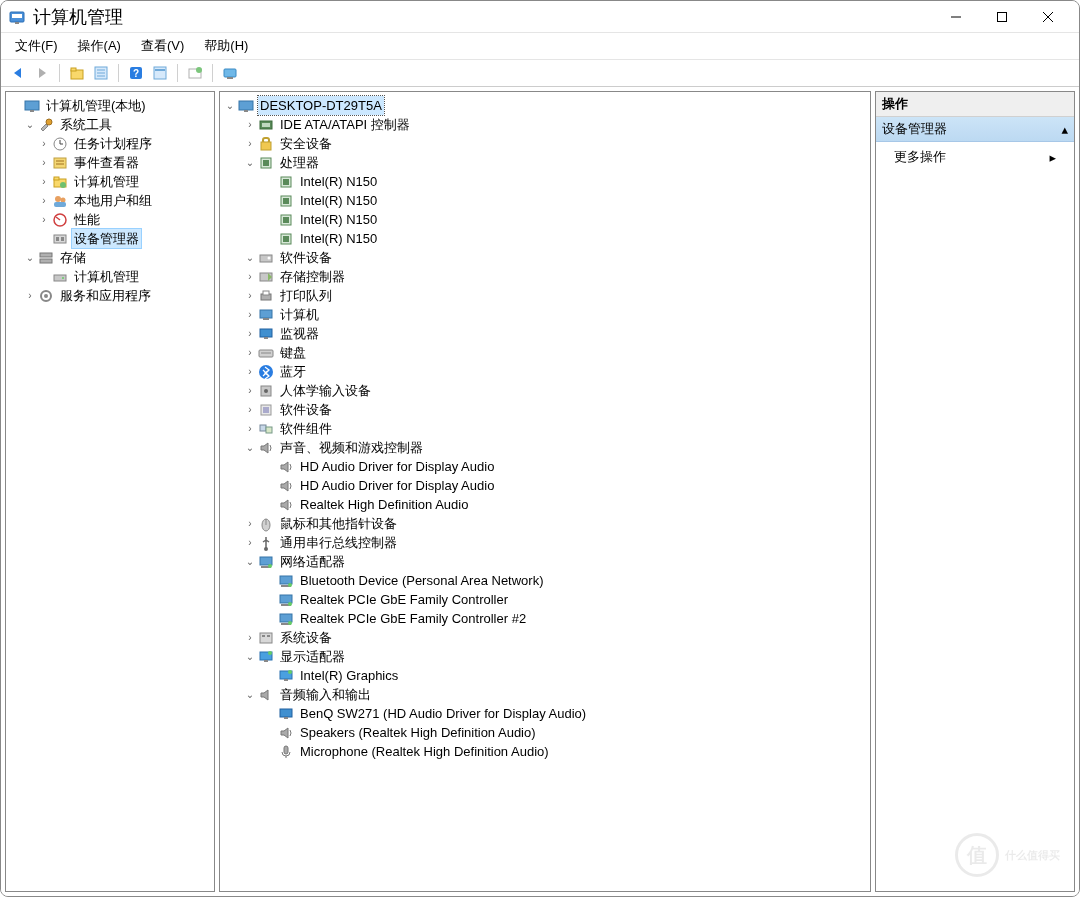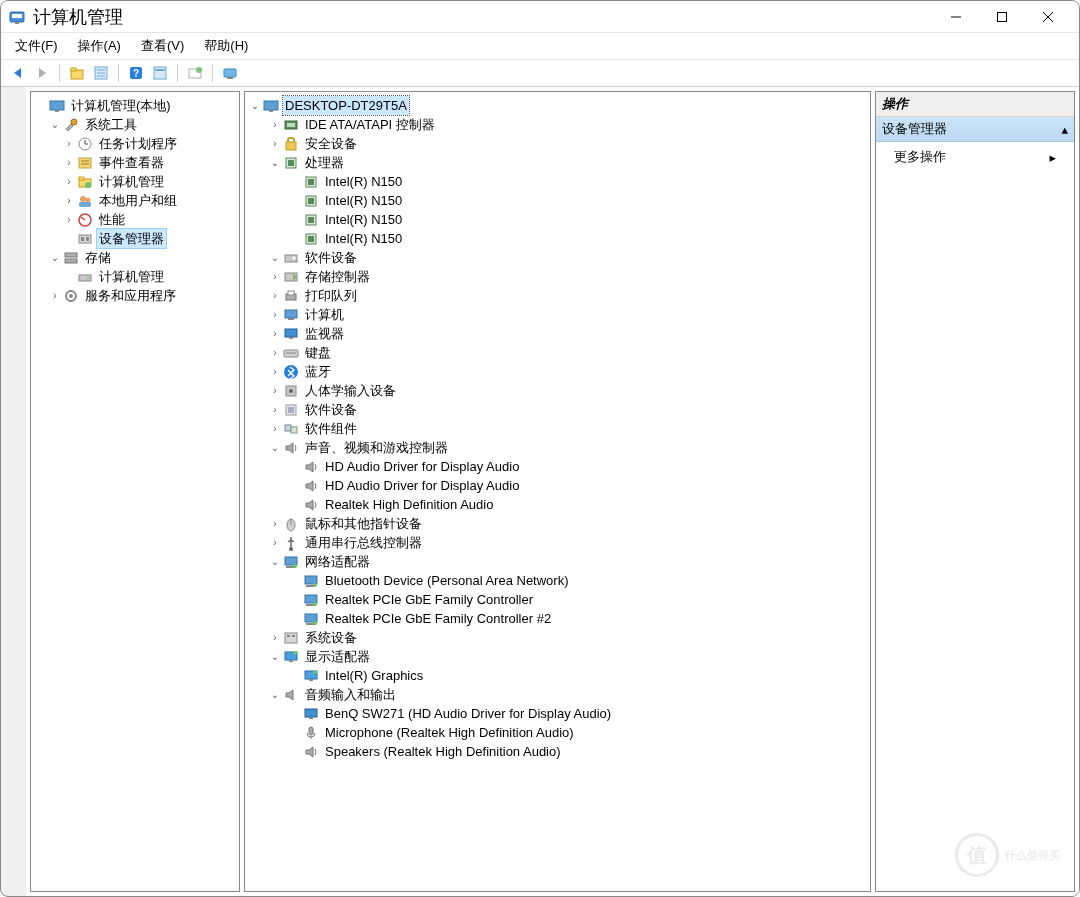--- a/index.html
+++ b/index.html
@@ -7,33 +7,33 @@
 .window { width: 1080px; height: 897px; border: 1px solid #888; display: flex; flex-direction: column; background: #f0f0f0; border-radius: 8px; overflow: hidden; }
 .titlebar { height: 32px; display: flex; align-items: center; padding: 0 8px; background: #fff; border-bottom: 1px solid #e5e5e5; }
 .titlebar .icon { width: 16px; height: 16px; margin-right: 8px; }
 .titlebar .title { flex: 1; font-size: 18px; }
 .titlebar .winbtn { width: 46px; height: 32px; display: flex; align-items: center; justify-content: center; }
 .menubar { height: 26px; display: flex; align-items: center; padding: 0 4px; background: #fff; font-size: 13px; }
 .menubar .menu { padding: 2px 10px; }
 .toolbar { height: 28px; display: flex; align-items: center; padding: 2px 6px; background: #fff; border-top: 1px solid #e5e5e5; border-bottom: 1px solid #ccc; gap: 2px; }
 .toolbar .tb { width: 22px; height: 22px; display: flex; align-items: center; justify-content: center; border: 1px solid transparent; }
 .toolbar .sep { width: 1px; height: 18px; background: #d0d0d0; margin: 0 4px; }
-.content { flex: 1; display: flex; background: #fff; padding: 4px; gap: 4px; min-height: 0; margin-left: 25px; }
+.content { flex: 1; display: flex; background: #fff; padding: 4px; gap: 4px; min-height: 0; }
 .pane { border: 1px solid #888; background: #fff; overflow: auto; }
 .pane-left { width: 210px; }
 .pane-mid { flex: 1; }
 .pane-right { width: 200px; display: flex; flex-direction: column; }
 .tree { padding: 4px 2px; font-size: 13px; line-height: 19px; white-space: nowrap; }
 .node { display: flex; align-items: center; height: 19px; padding-right: 6px; }
 .node .exp { width: 16px; height: 16px; display: flex; align-items: center; justify-content: center; color: #666; font-size: 10px; flex-shrink: 0; }
 .node .icn { width: 16px; height: 16px; margin-right: 4px; flex-shrink: 0; display: flex; align-items: center; justify-content: center; }
 .node .label { padding: 0 2px; }
 .node.selected .label { background: #cce8ff; outline: 1px solid #99d1ff; }
 .node.selected-mid .label { background: #cce8ff; outline: 1px dotted #555; }
-.pane-right .header { background: #efefef; border-bottom: 1px solid #d0d0d0; padding: 3px 6px; font-size: 13px; font-weight: bold; font-style: italic; }
+.pane-right .header { background: #efefef; border-bottom: 1px solid #d0d0d0; padding: 3px 6px; font-size: 13px; font-weight: bold; }
 .action-group { background: linear-gradient(#cce4f7,#bcd9f2); padding: 3px 6px; display: flex; align-items: center; justify-content: space-between; font-size: 13px; border-bottom: 1px solid #a7c7e7; }
 .action-item { padding: 6px 18px; display: flex; align-items: center; justify-content: space-between; font-size: 13px; }
 .watermark { position: absolute; right: 20px; bottom: 20px; opacity: .08; font-size: 11px; font-weight: bold; color: #000; display: flex; align-items: center; gap: 6px; }
 .watermark .circ { width: 44px; height: 44px; border-radius: 50%; border: 3px solid #000; display: flex; align-items: center; justify-content: center; font-size: 20px; }
 svg { display: block; }
 </style>
 </head>
 <body>
 
 <div class="window">
@@ -583,36 +583,36 @@
                 <rect x="2" y="3" width="12" height="8" fill="#4090d0" stroke="#2060a0"></rect>
                 <rect x="6" y="11" width="4" height="2" fill="#888"></rect>
               </svg>
             </span>
             <span class="label">BenQ SW271 (HD Audio Driver for Display Audio)</span>
           </div>
           <div class="node" style="padding-left:40px">
             <span class="exp"></span>
             <span class="icn">
               <svg width="16" height="16">
+                <path d="M3 6 L6 6 L10 3 L10 13 L6 10 L3 10 Z" fill="#aaa" stroke="#777"></path>
+                <path d="M12 5 Q14 8 12 11" fill="none" stroke="#777"></path>
+              </svg>
+            </span>
+            <span class="label">Speakers (Realtek High Definition Audio)</span>
+          </div>
+          <div class="node" style="padding-left:40px">
+            <span class="exp"></span>
+            <span class="icn">
+              <svg width="16" height="16">
                 <rect x="6" y="2" width="4" height="8" rx="2" fill="#aaa" stroke="#777"></rect>
                 <path d="M4 8 Q4 12 8 12 Q12 12 12 8" fill="none" stroke="#777"></path>
                 <line x1="8" y1="12" x2="8" y2="14" stroke="#777"></line>
               </svg>
             </span>
             <span class="label">Microphone (Realtek High Definition Audio)</span>
-          </div>
-          <div class="node" style="padding-left:40px">
-            <span class="exp"></span>
-            <span class="icn">
-              <svg width="16" height="16">
-                <path d="M3 6 L6 6 L10 3 L10 13 L6 10 L3 10 Z" fill="#aaa" stroke="#777"></path>
-                <path d="M12 5 Q14 8 12 11" fill="none" stroke="#777"></path>
-              </svg>
-            </span>
-            <span class="label">Speakers (Realtek High Definition Audio)</span>
           </div>
         </div>
     </div>
 
     <div class="pane pane-right">
       <div class="header">操作</div>
       <div class="action-group">
         <span>设备管理器</span>
         <span>▴</span>
       </div>

